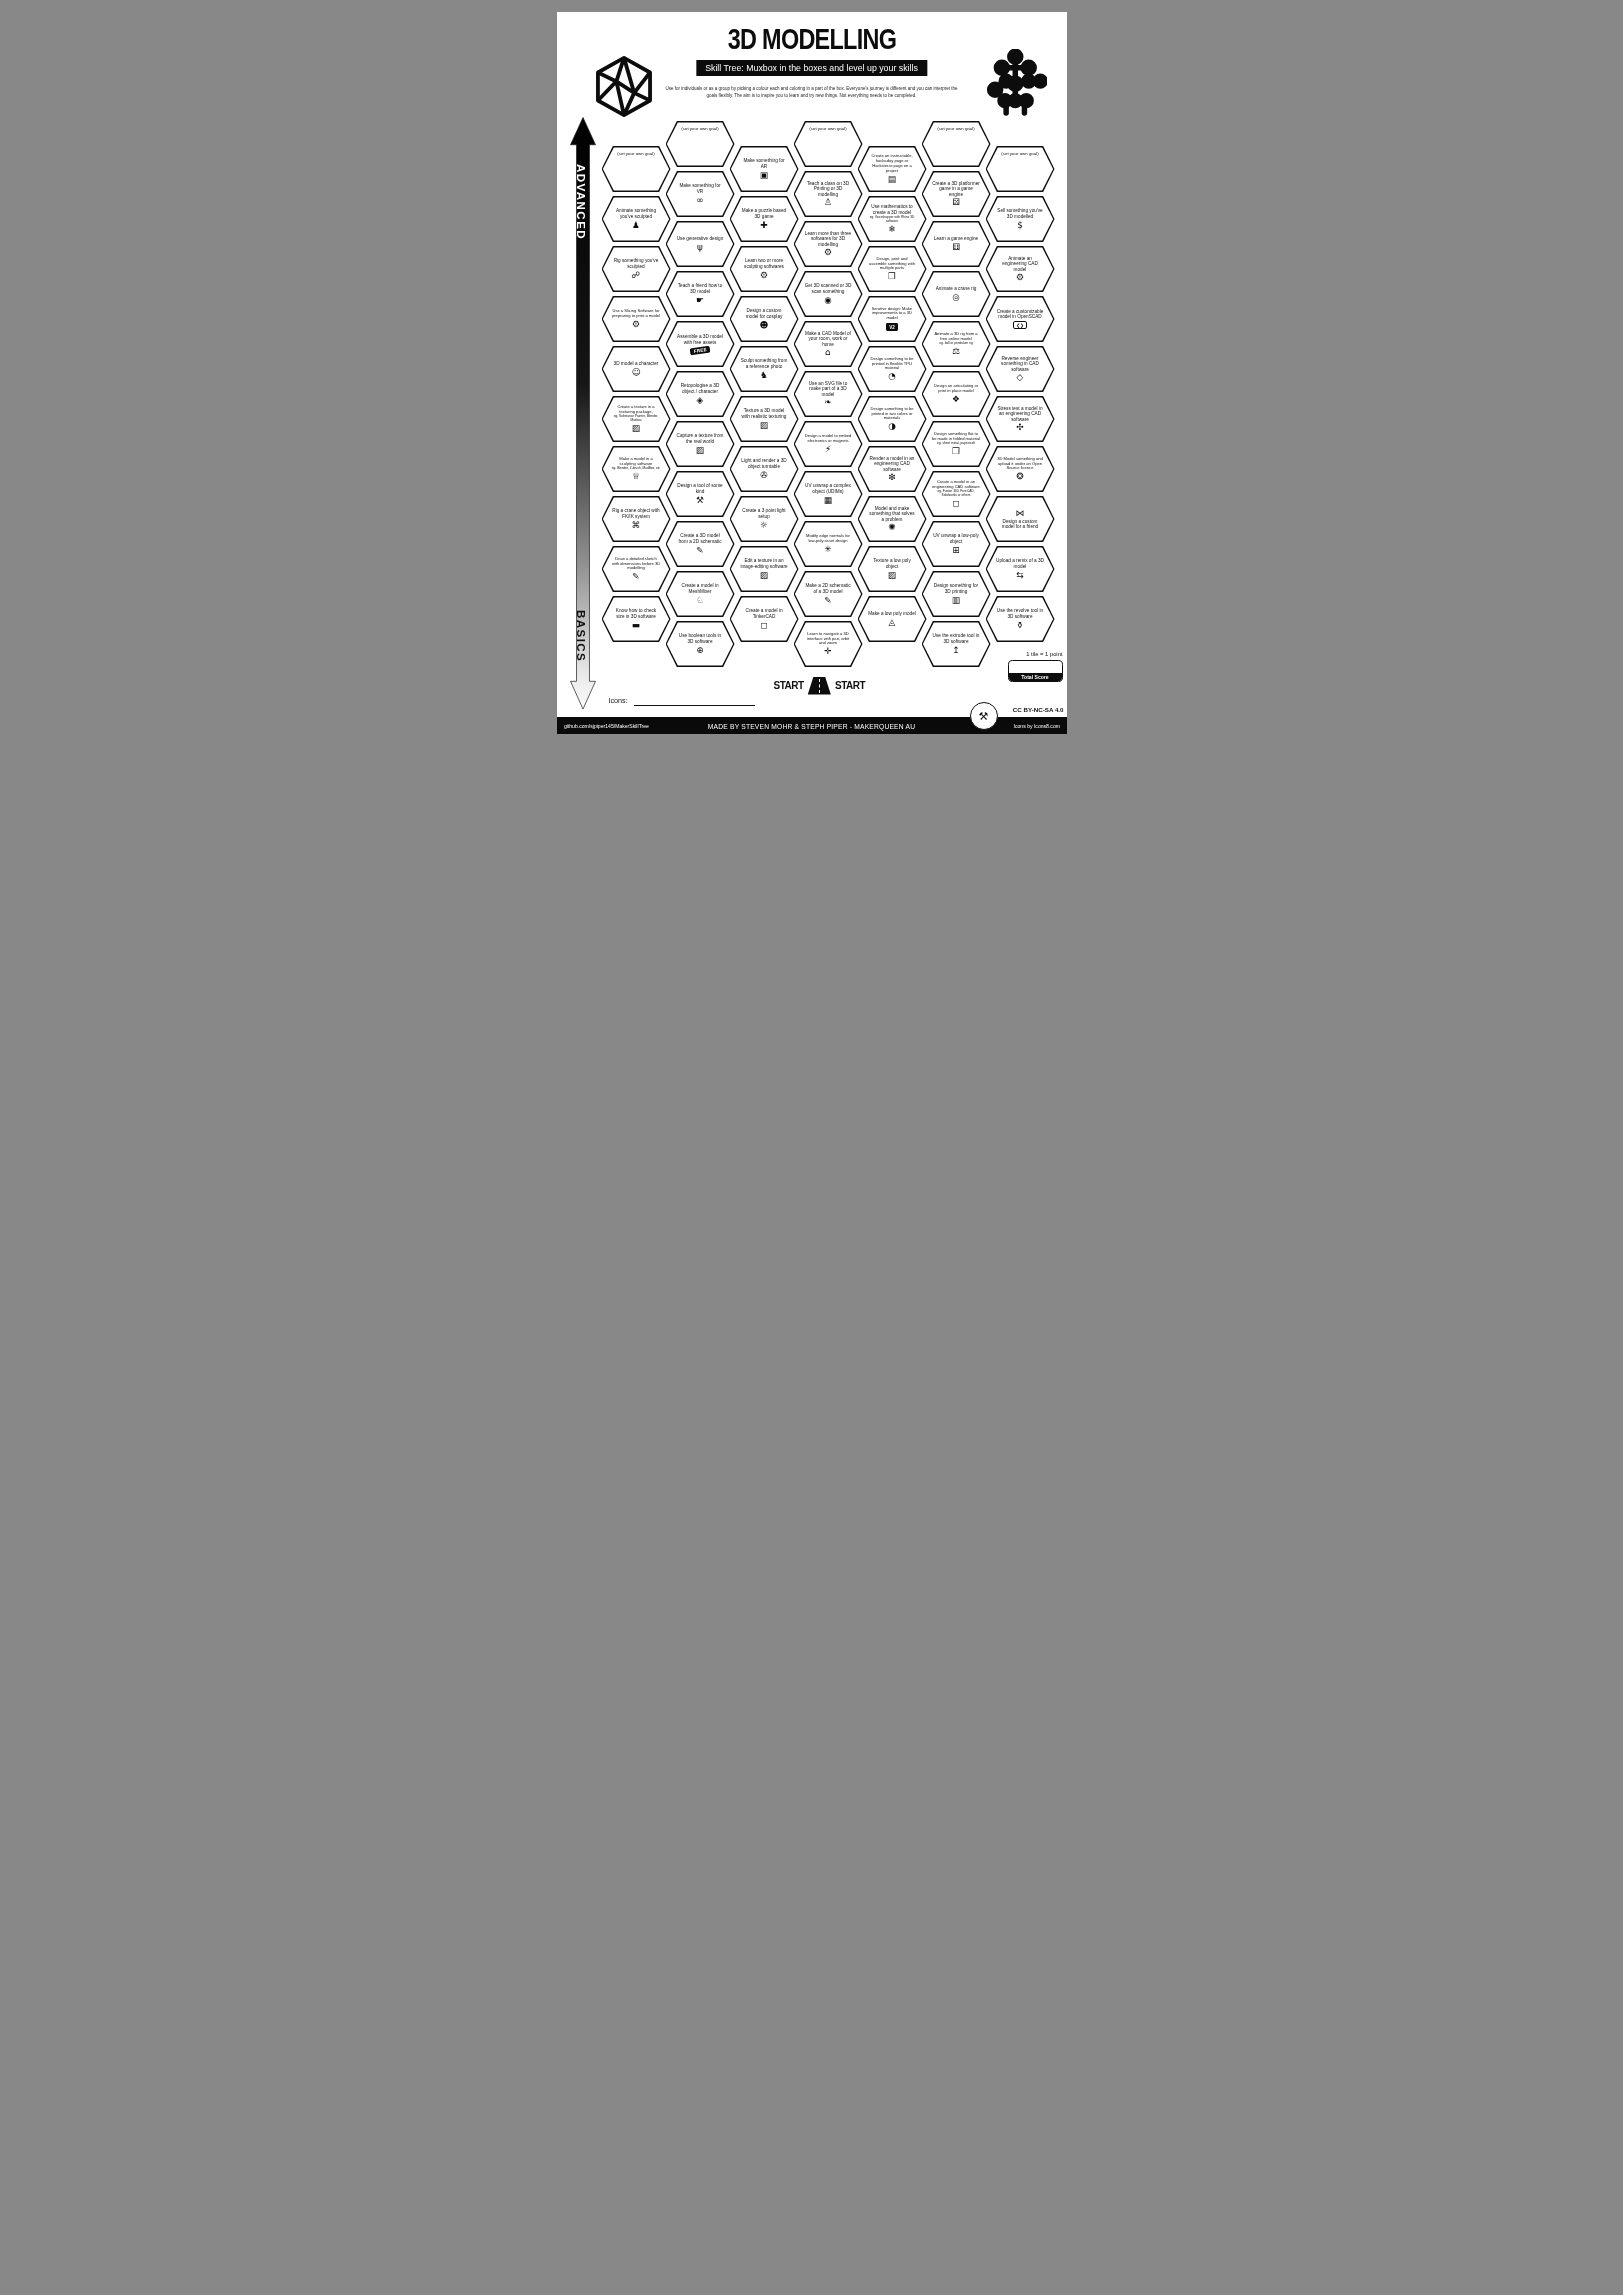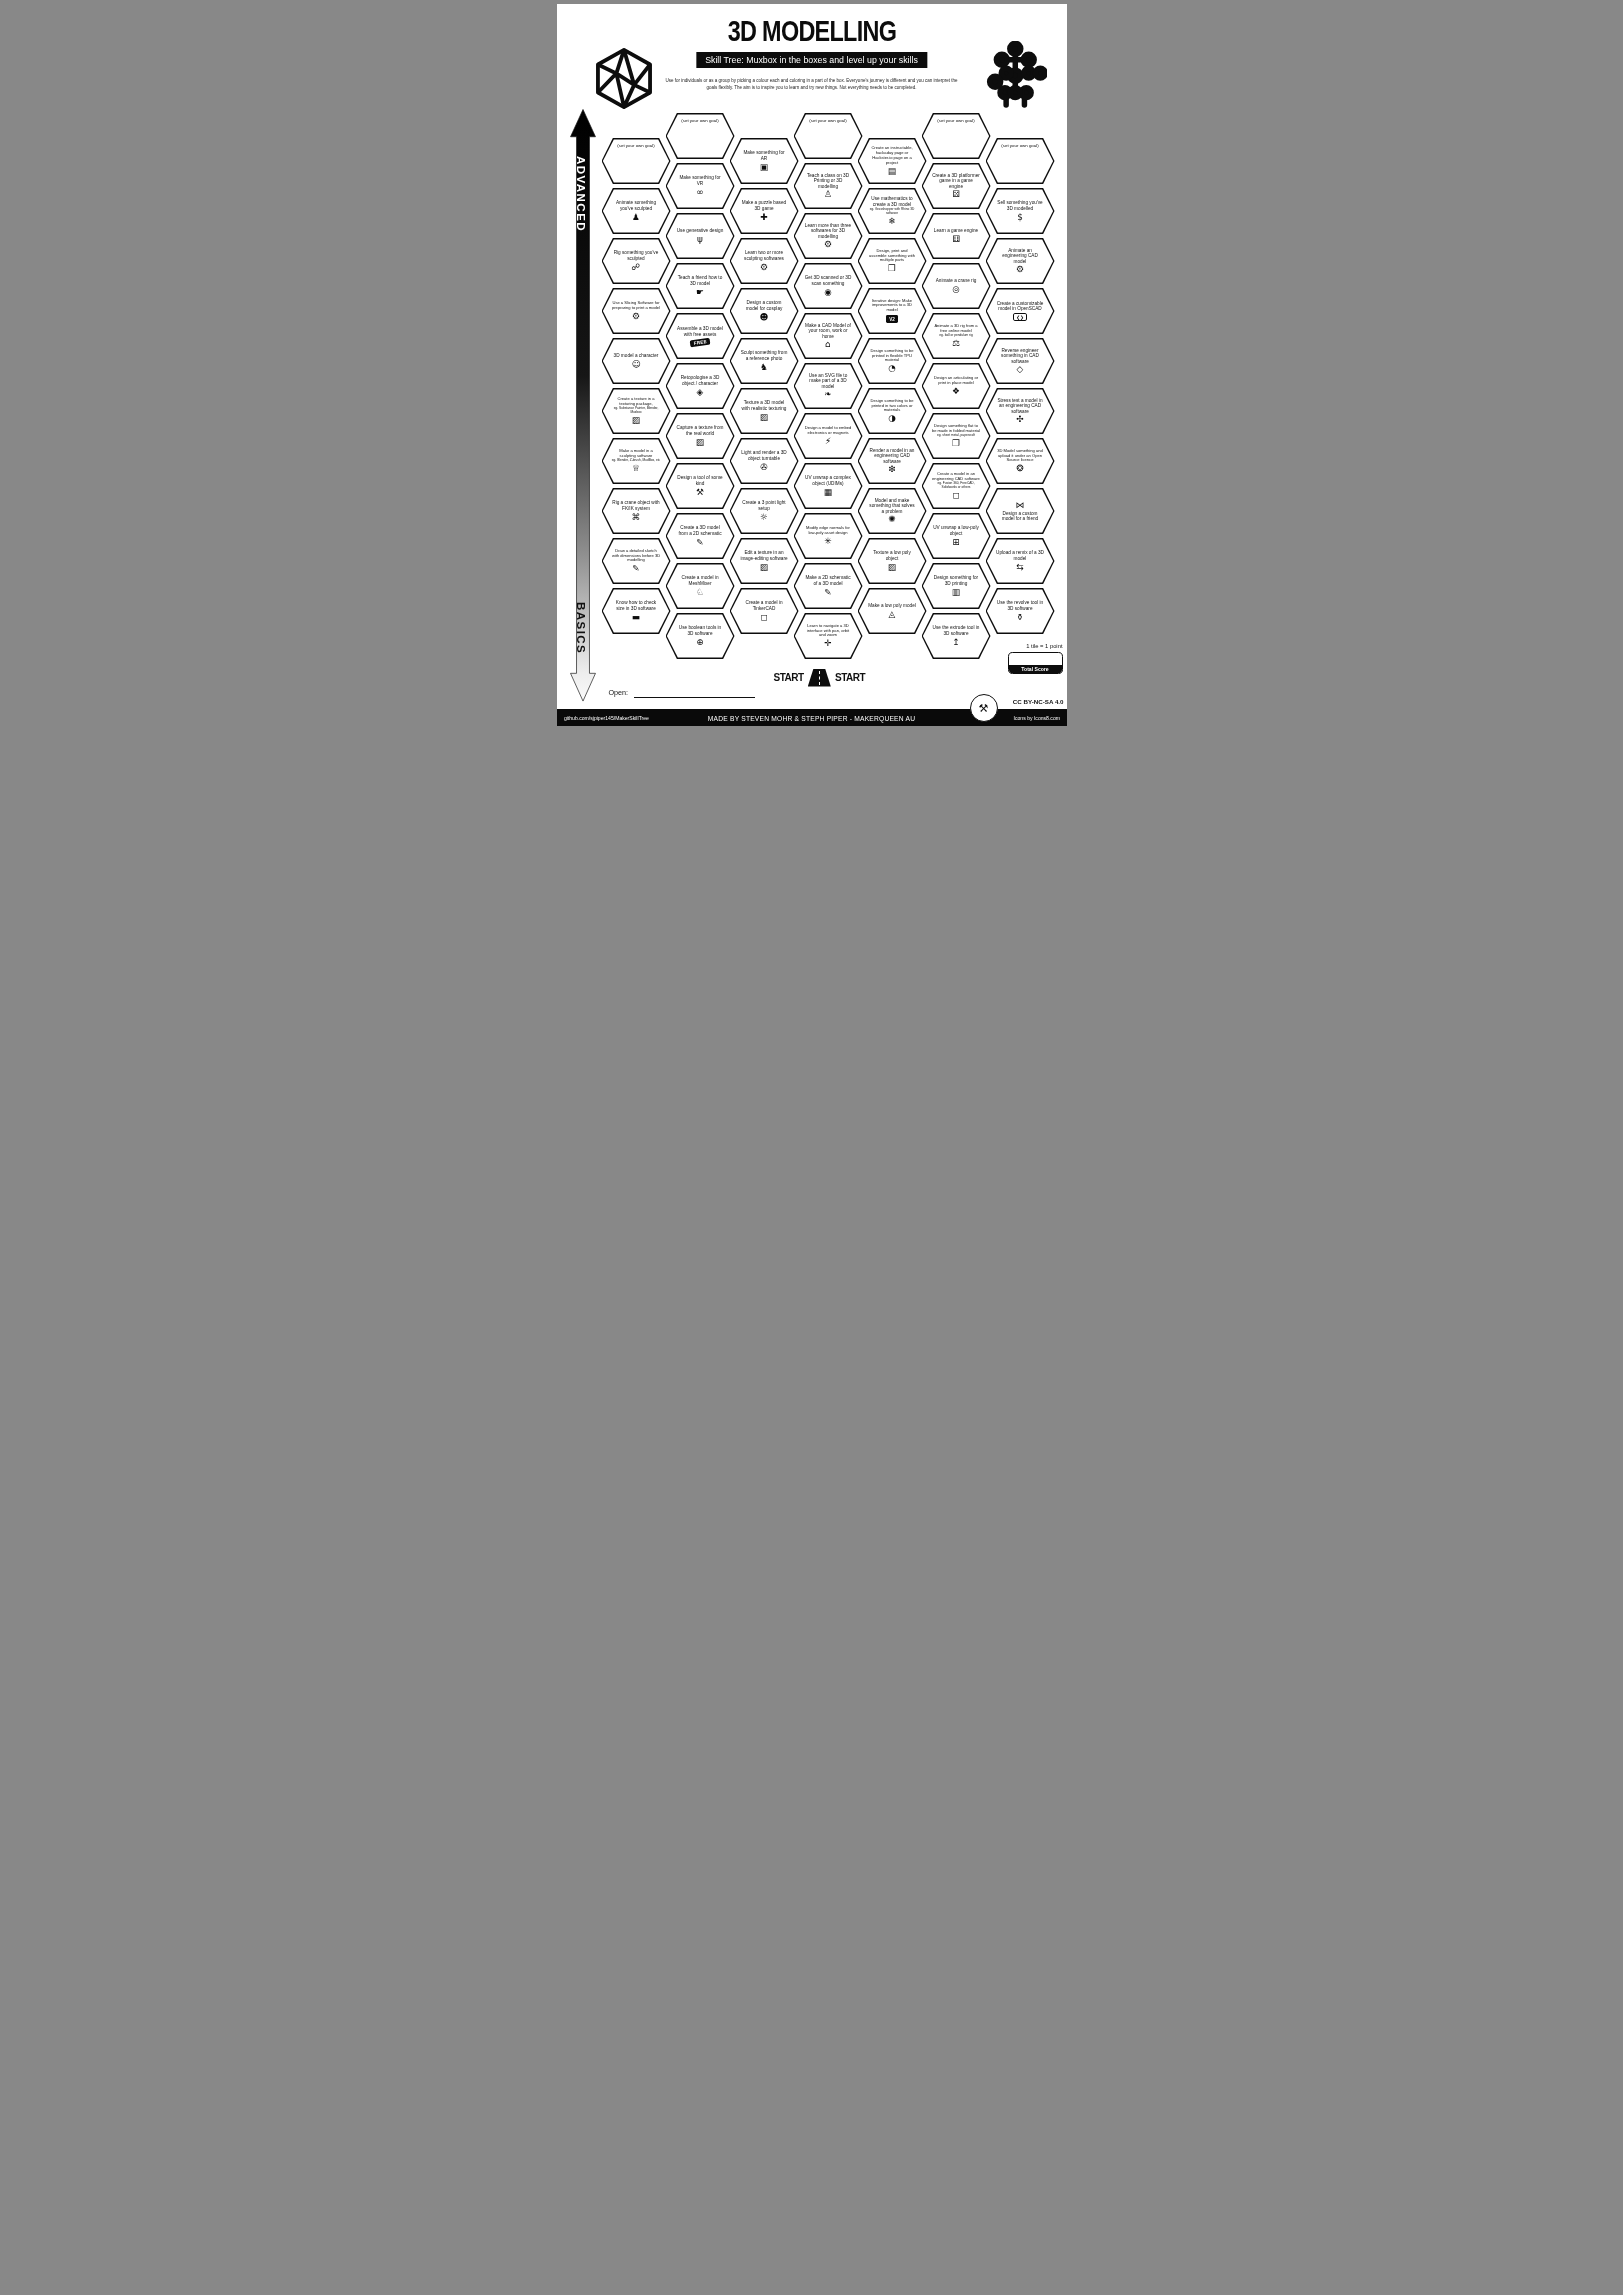--- a/index.html
+++ b/index.html
@@ -1,17 +1,17 @@
 <!DOCTYPE html>
 <html style="font-size:7.4px"><head>
 <meta charset="utf-8">
 <style>
   html,body{margin:0;padding:0;background:#888;}
   .page{position:relative;width:510px;height:722px;background:#fff;overflow:hidden;
-        font-family:"Liberation Sans","DejaVu Sans",sans-serif;color:#111;margin:4px auto;}
+        font-family:"Liberation Sans","DejaVu Sans",sans-serif;color:#111;margin:12px auto;}
 
   
   .title{position:absolute;top:10.2px;left:50%;transform:translateX(-50%) scaleX(.78);
          font-size:30px;font-weight:900;letter-spacing:-0.9px;white-space:nowrap;color:#0c0c0c;}
   .subtitle{position:absolute;top:48px;left:50%;transform:translateX(-50%);
             background:#0c0c0c;color:#fff;font-size:8.8px;font-weight:500;
             padding:3.2px 9.3px;white-space:nowrap;}
   .description{position:absolute;top:74px;left:50%;transform:translateX(-50%);
                width:303px;font-size:4.5px;line-height:1.55;text-align:center;color:#222;}
   .corner-icon{position:absolute;}
@@ -566,21 +566,21 @@
 
   <div id="start-here">
     <span class="word">START</span>
     <div id="road">
         <div class="dash"></div>
       </div>
     <span class="word">START</span>
   </div>
 
   <div id="name-row">
-    <span class="nlabel">Open:</span>
+    <span class="nlabel">Icons:</span>
   </div>
   <div id="name-line"></div>
 
   <div id="tile-note">1 tile = 1 point</div>
   <div id="score-box">
     <div id="score-bar">Total Score</div>
   </div>
 
   <div id="license">CC BY-NC-SA 4.0</div>
   <div id="mq-logo">

